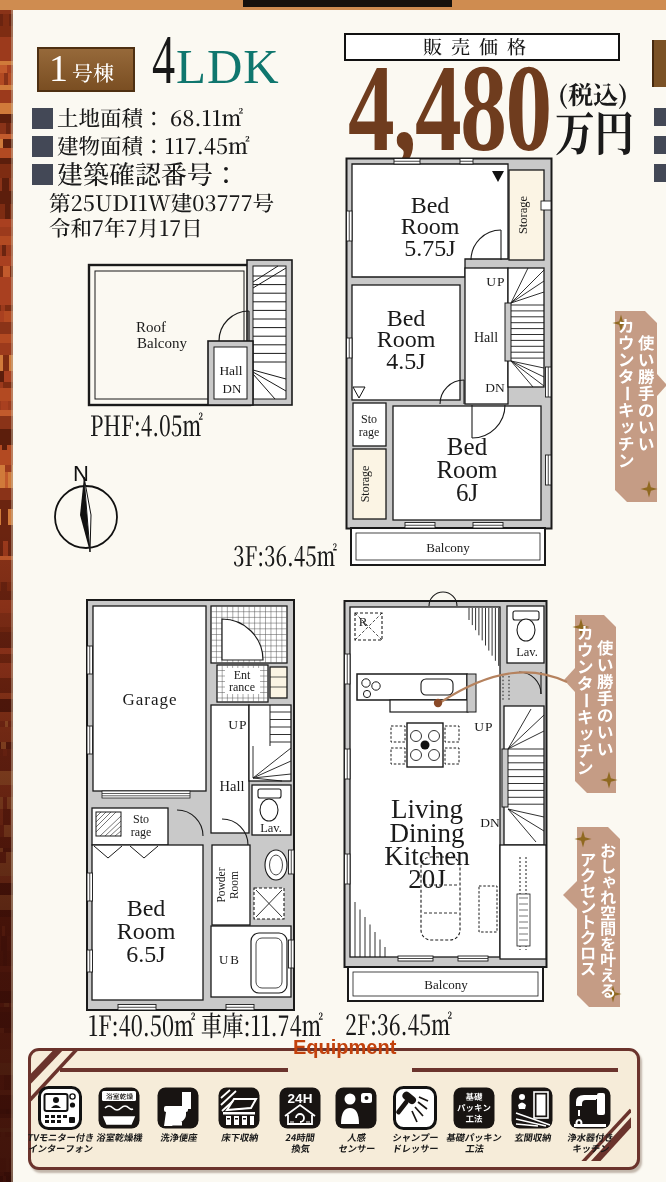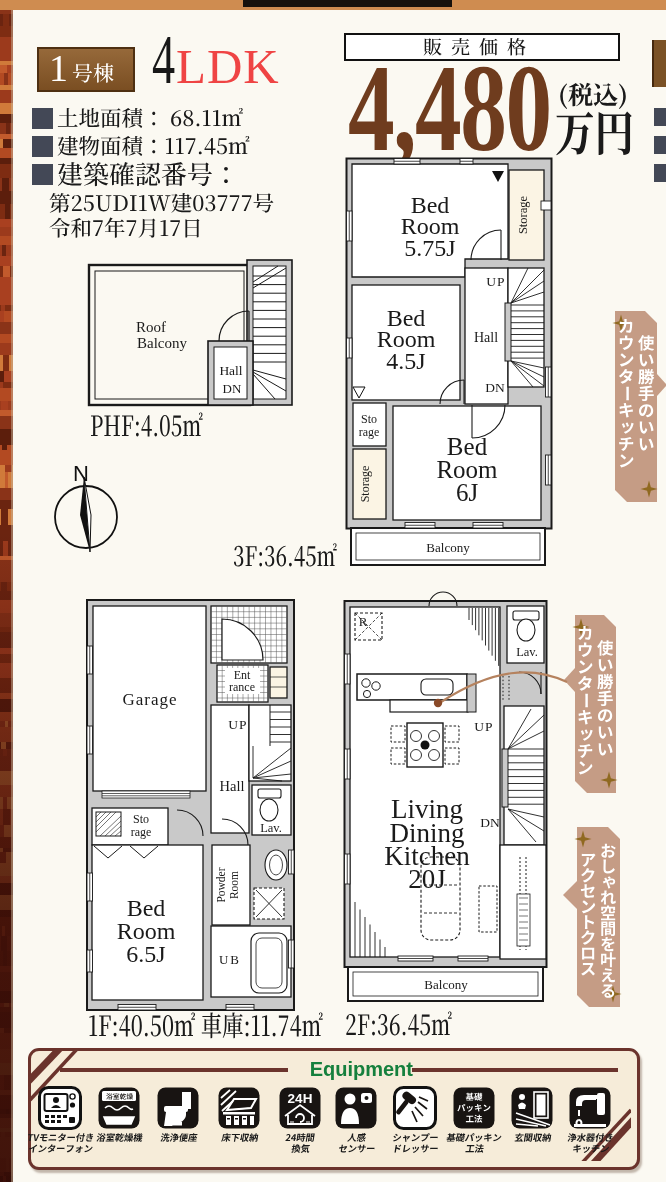--- a/index.html
+++ b/index.html
@@ -177,21 +177,21 @@
     <rect x="11" y="0" width="2" height="1182" fill="#c8b49a" opacity="0.5"></rect>
   </svg>
 <div class="abs" style="left:0;top:0;width:666px;height:10px;background:#cf8c50"></div>
 <div class="abs" style="left:243px;top:0;width:209px;height:7px;background:#17110c"></div>
 <div class="abs" style="left:37px;top:47px;width:94px;height:41px;background:linear-gradient(#96693a,#7a4e22);border:2px solid #4e3012"></div>
 <div class="abs" style="left:49px;top:46px;font-family:'Liberation Serif',serif;font-size:38px;color:#fff">1</div>
 <svg style="position:absolute;left:72.0px;top:60.0px" width="48" height="28" viewBox="0 -21 48 28">
     <path d="M4.2 -16.4V-9.8H4.5C5.2 -9.8 5.9 -10.1 5.9 -10.3V-11.2H15.2V-10.1H15.4C16 -10.1 16.8 -10.4 16.9 -10.6V-15.5C17.3 -15.6 17.6 -15.8 17.7 -15.9L15.8 -17.4L15 -16.4H6L4.2 -17.2ZM5.9 -11.8V-15.8H15.2V-11.8ZM0.8 -8.8 1 -8.1H5.7C5.2 -6.7 4.3 -4.4 3.7 -3.3C4.4 -3.1 5.1 -3 5.5 -3.3L6.3 -5H15.6C15.2 -2.8 14.5 -0.9 13.9 -0.4C13.7 -0.2 13.4 -0.2 13 -0.2C12.5 -0.2 10.5 -0.4 9.4 -0.4L9.4 -0.1C10.4 0 11.4 0.3 11.8 0.6C12.2 0.8 12.3 1.3 12.3 1.7C13.4 1.7 14.3 1.5 14.9 1.1C16 0.3 16.8 -2 17.2 -4.8C17.7 -4.8 18 -4.9 18.1 -5.1L16.4 -6.5L15.4 -5.6H6.5C6.9 -6.5 7.2 -7.4 7.5 -8.1H19.6C19.9 -8.1 20.2 -8.3 20.2 -8.5C19.4 -9.2 18.2 -10.2 18.2 -10.2L17.1 -8.8Z M25.1 -17.6V-12.7H22L22.1 -12.1H24.8C24.2 -9 23.1 -5.8 21.5 -3.4L21.8 -3.2C23.1 -4.5 24.2 -6.1 25.1 -7.9V1.7H25.4C26 1.7 26.7 1.3 26.7 1.1V-9.5C27.4 -8.6 28.1 -7.4 28.3 -6.5C29.7 -5.4 31.1 -8.2 26.7 -10V-12.1H29.3C29.6 -12.1 29.8 -12.2 29.9 -12.4C29.3 -13.1 28.2 -14 28.2 -14L27.3 -12.7H26.7V-16.8C27.3 -16.9 27.4 -17.1 27.5 -17.4ZM34.1 -17.7V-14.9H29.2L29.4 -14.3H34.1V-12.3H31.7L29.9 -13V-5.1H30.2C31 -5.1 31.5 -5.5 31.5 -5.6V-6H33.4C32.2 -3.6 30.3 -1.4 27.8 0.2L28.1 0.5C30.6 -0.7 32.7 -2.3 34.1 -4.2V1.7H34.5C35.1 1.7 35.8 1.3 35.8 1V-5.9C36.7 -3.2 38.3 -1 40.1 0.3C40.3 -0.5 40.8 -1 41.5 -1.2L41.5 -1.4C39.6 -2.2 37.5 -3.9 36.2 -6H38.5V-5.3H38.8C39.3 -5.3 40.1 -5.7 40.2 -5.8V-11.4C40.6 -11.5 40.9 -11.7 41 -11.8L39.2 -13.2L38.3 -12.3H35.8V-14.3H40.7C41 -14.3 41.2 -14.4 41.3 -14.7C40.6 -15.3 39.4 -16.3 39.4 -16.3L38.4 -14.9H35.8V-16.8C36.3 -16.9 36.5 -17.1 36.5 -17.4ZM31.5 -8.8H34.1V-6.6H31.5ZM31.5 -9.4V-11.7H34.1V-9.4ZM35.8 -8.8H38.5V-6.6H35.8ZM35.8 -9.4V-11.7H38.5V-9.4Z" fill="#fff"></path>
   </svg>
 <div class="abs" style="left:152px;top:25px;font-family:'Liberation Serif',serif;color:#181818;font-size:70px;line-height:1;transform:scale(0.66,1);transform-origin:0 0">4</div>
-<div class="abs" style="left:176px;top:42px;font-family:'Liberation Serif',serif;color:#ef4444;font-size:49px;line-height:1;letter-spacing:1px">LDK</div>
+<div class="abs" style="left:176px;top:42px;font-family:'Liberation Serif',serif;color:#0f766e;font-size:49px;line-height:1;letter-spacing:1px">LDK</div>
 <div class="abs" style="left:32px;top:108px;width:21px;height:21px;background:#434856"></div>
 <div class="abs" style="left:32px;top:136px;width:21px;height:21px;background:#434856"></div>
 <div class="abs" style="left:32px;top:164px;width:21px;height:21px;background:#434856"></div>
 <svg style="position:absolute;left:57.0px;top:104.0px" width="192" height="29" viewBox="0 -22 192 29">
     <path d="M2.1 -10.5 2.3 -9.9H9.8V0H0.8L1 0.7H20.1C20.4 0.7 20.6 0.6 20.7 0.3C19.8 -0.5 18.4 -1.5 18.4 -1.5L17.2 0H11.6V-9.9H18.9C19.2 -9.9 19.4 -10 19.5 -10.2C18.6 -11 17.2 -12 17.2 -12L16 -10.5H11.6V-17.2C12.1 -17.3 12.3 -17.5 12.4 -17.8L9.8 -18.1V-10.5Z M38.9 -13.4 36.3 -12.4V-17.2C36.9 -17.3 37 -17.5 37.1 -17.8L34.7 -18V-11.8L32.1 -10.8V-15.5C32.6 -15.6 32.8 -15.8 32.9 -16.1L30.4 -16.4V-10.2L27.5 -9.1L27.9 -8.6L30.4 -9.5V-1.1C30.4 0.6 31.2 1 33.5 1H36.7C41.3 1 42.4 0.7 42.4 -0.2C42.4 -0.5 42.2 -0.7 41.5 -0.9L41.5 -4.2H41.2C40.8 -2.6 40.5 -1.4 40.3 -1C40.1 -0.8 40 -0.7 39.6 -0.7C39.2 -0.6 38.1 -0.6 36.8 -0.6H33.6C32.4 -0.6 32.1 -0.8 32.1 -1.5V-10.2L34.7 -11.1V-2.2H35C35.6 -2.2 36.3 -2.6 36.3 -2.8V-11.7L39.3 -12.8C39.2 -8 39.1 -6.1 38.7 -5.7C38.6 -5.5 38.4 -5.5 38.1 -5.5C37.8 -5.5 37.1 -5.5 36.6 -5.5V-5.2C37.1 -5.1 37.5 -4.9 37.7 -4.7C37.9 -4.5 38 -4 38 -3.5C38.7 -3.5 39.4 -3.7 39.9 -4.2C40.7 -5 40.9 -6.9 41 -12.6C41.4 -12.6 41.6 -12.8 41.8 -12.9L40 -14.4L39.1 -13.4ZM22.1 -2.6 23.1 -0.4C23.3 -0.5 23.5 -0.8 23.5 -1C26.3 -2.8 28.3 -4.2 29.8 -5.3L29.6 -5.5L26.6 -4.2V-10.9H29.2C29.5 -10.9 29.7 -11 29.8 -11.2C29.2 -11.9 28.1 -12.9 28.1 -12.9L27.1 -11.5H26.6V-16.8C27.1 -16.9 27.3 -17.1 27.3 -17.4L24.9 -17.6V-11.5H22.3L22.5 -10.9H24.9V-3.6C23.7 -3.1 22.7 -2.8 22.1 -2.6Z M45.4 -12.5V1.7H45.7C46.6 1.7 47.1 1.3 47.1 1.2V-0H60.3V1.5H60.6C61.4 1.5 62.1 1.1 62.1 1V-11.7C62.5 -11.8 62.8 -12 63 -12.1L61.1 -13.6L60.2 -12.5H52.5C53.2 -13.4 54 -14.6 54.7 -15.7H63.1C63.4 -15.7 63.6 -15.8 63.7 -16C62.8 -16.8 61.5 -17.8 61.5 -17.8L60.2 -16.3H43.9L44.1 -15.7H52.3C52.2 -14.7 52 -13.4 51.8 -12.5H47.4L45.4 -13.3ZM47.1 -0.7V-11.9H50.2V-0.7ZM60.3 -0.7H57.1V-11.9H60.3ZM51.9 -11.9H55.5V-8.6H51.9ZM51.9 -8H55.5V-4.7H51.9ZM51.9 -4H55.5V-0.7H51.9Z M80 -1.7 79.8 -1.4C81.5 -0.5 82.8 0.6 83.5 1.4C84.9 2.8 87.8 -0.3 80 -1.7ZM77 -1.9C75.5 -0.5 73.4 0.6 71.5 1.4L71.8 1.7C74 1.3 76.3 0.6 78.2 -0.5C78.6 -0.3 78.8 -0.4 79 -0.6ZM71.2 -17.9C69.9 -16.9 67.3 -15.5 65.3 -14.8L65.4 -14.5C66.4 -14.6 67.5 -14.8 68.6 -15.1V-11.5H65.4L65.6 -10.9H68.2C67.6 -7.8 66.5 -4.7 64.9 -2.4L65.2 -2.1C66.6 -3.5 67.7 -5.1 68.6 -6.8V1.7H68.9C69.7 1.7 70.2 1.4 70.2 1.2V-8.3C70.8 -7.5 71.6 -6.4 71.8 -5.4C73.2 -4.3 74.5 -7.1 70.2 -8.8V-10.9H72.8C73 -10.9 73.2 -10.9 73.3 -11H84.9C85.2 -11 85.4 -11.1 85.4 -11.4C84.8 -12 83.6 -12.9 83.6 -12.9L82.7 -11.7H79.8V-13.3H84C84.3 -13.3 84.5 -13.4 84.6 -13.7C83.9 -14.3 82.9 -15 82.9 -15L82 -13.9H79.8V-15.5H84.6C84.9 -15.5 85.1 -15.6 85.2 -15.8C84.5 -16.4 83.4 -17.4 83.4 -17.4L82.4 -16.1H79.8V-17.1C80.3 -17.2 80.5 -17.4 80.6 -17.7L78.2 -17.9V-16.1H73.4L73.6 -15.5H78.2V-13.9H73.9L74.1 -13.3H78.2V-11.7H72.9C72.3 -12.2 71.6 -12.8 71.6 -12.8L70.7 -11.5H70.2V-15.5C70.9 -15.7 71.6 -16 72.1 -16.1C72.7 -16 73 -16 73.3 -16.2ZM82.1 -9.1V-7.5H76V-9.1ZM74.5 -9.8V-1.4H74.7C75.4 -1.4 76 -1.8 76 -1.9V-2.4H82.1V-1.7H82.3C82.9 -1.7 83.7 -2.1 83.7 -2.2V-8.9C84.1 -9 84.4 -9.1 84.5 -9.3L82.7 -10.7L81.9 -9.8H76.2L74.5 -10.5ZM76 -6.9H82.1V-5.3H76ZM76 -4.7H82.1V-3H76Z M96.8 -11.1C95.9 -11.1 95.2 -11.8 95.2 -12.6C95.2 -13.5 95.9 -14.2 96.8 -14.2C97.6 -14.2 98.3 -13.5 98.3 -12.6C98.3 -11.8 97.6 -11.1 96.8 -11.1ZM96.8 -0.8C95.9 -0.8 95.2 -1.4 95.2 -2.3C95.2 -3.1 95.9 -3.8 96.8 -3.8C97.6 -3.8 98.3 -3.1 98.3 -2.3C98.3 -1.4 97.6 -0.8 96.8 -0.8Z M119.3 0.3C122.2 0.3 124.2 -1.8 124.2 -4.8C124.2 -7.6 122.7 -9.5 120 -9.5C118.6 -9.5 117.4 -9 116.4 -8C117 -11.7 119.4 -14.6 123.7 -15.6L123.6 -16.1C117.8 -15.4 114.1 -11.1 114.1 -6C114.1 -2.1 116.1 0.3 119.3 0.3ZM116.3 -7.2C117.3 -8.2 118.2 -8.6 119.3 -8.6C121 -8.6 122.1 -7.2 122.1 -4.6C122.1 -1.8 120.9 -0.4 119.3 -0.4C117.4 -0.4 116.3 -2.5 116.3 -6.3Z M131.2 0.3C134.3 0.3 136.3 -1.3 136.3 -3.9C136.3 -5.9 135.2 -7.3 132.5 -8.5C134.8 -9.6 135.6 -11 135.6 -12.4C135.6 -14.5 134.1 -16.1 131.4 -16.1C128.8 -16.1 126.9 -14.5 126.9 -12.1C126.9 -10.2 127.8 -8.7 130 -7.6C127.6 -6.6 126.4 -5.3 126.4 -3.4C126.4 -1.2 128.1 0.3 131.2 0.3ZM132 -8.8C129.4 -9.9 128.7 -11.2 128.7 -12.7C128.7 -14.3 129.9 -15.4 131.3 -15.4C133 -15.4 133.9 -14.1 133.9 -12.5C133.9 -10.9 133.4 -9.8 132 -8.8ZM130.5 -7.4C133.4 -6.1 134.3 -4.8 134.3 -3.2C134.3 -1.5 133.2 -0.4 131.3 -0.4C129.4 -0.4 128.2 -1.5 128.2 -3.7C128.2 -5.2 128.9 -6.3 130.5 -7.4Z M141 0.3C141.8 0.3 142.4 -0.3 142.4 -1.1C142.4 -1.9 141.8 -2.6 141 -2.6C140.2 -2.6 139.5 -1.9 139.5 -1.1C139.5 -0.3 140.2 0.3 141 0.3Z M146 0 153.7 0V-0.6L151.1 -0.9L151 -5V-12.3L151.1 -15.7L150.8 -16L145.9 -14.7V-14.1L148.9 -14.6V-5L148.9 -0.9L146 -0.6Z M156.1 0 163.8 0V-0.6L161.1 -0.9L161.1 -5V-12.3L161.2 -15.7L160.9 -16L156 -14.7V-14.1L159 -14.6V-5L159 -0.9L156.1 -0.6Z M182 -12.4H185.9V-13.5H182.9C185.2 -15.1 185.7 -15.8 185.7 -16.6C185.7 -17.4 185.1 -18.1 183.9 -18.1C182.9 -18.1 182.1 -17.6 182 -16.7C182.1 -16.5 182.3 -16.4 182.5 -16.4C182.9 -16.4 183.1 -16.5 183.3 -17.7L183.6 -17.7C184.2 -17.7 184.5 -17.3 184.5 -16.5C184.5 -15.8 184.2 -15.1 182 -13.1ZM180 0H183.8V-0.7L182.2 -0.8L182.1 -5.1V-8.1C182.1 -10.7 181 -11.8 179.2 -11.8C177.7 -11.8 176.6 -11.2 175.4 -9.7C175 -11.2 174 -11.8 172.6 -11.8C171.3 -11.8 170 -11.1 169 -9.6L168.9 -11.6L168.6 -11.7L165.2 -10.9V-10.3L166.8 -10.3C166.9 -9.2 166.9 -8 166.9 -6.6V-5.1L166.8 -0.8L165.3 -0.7V0H170.6V-0.7L169 -0.8L169 -5.1V-9C169.8 -9.9 170.8 -10.5 171.7 -10.5C172.8 -10.5 173.5 -9.9 173.5 -8.1V-5.1L173.4 -0.8L171.9 -0.7V0H177.1V-0.7L175.6 -0.8L175.5 -5.1V-8.2C175.5 -8.5 175.5 -8.8 175.5 -9C176.4 -10 177.4 -10.5 178.3 -10.5C179.4 -10.5 180 -9.8 180 -8V-5.1L180 -0.8L178.4 -0.7V0Z" fill="#1a1a1a"></path>
   </svg>
 <svg style="position:absolute;left:57.0px;top:132.0px" width="198" height="29" viewBox="0 -22 198 29">
     <path d="M2.3 -7.3 2.1 -7.2C2.5 -5.3 3.1 -3.8 3.8 -2.6C3.1 -1.1 2.1 0.3 0.7 1.4L0.9 1.7C2.5 0.8 3.7 -0.3 4.6 -1.6C6.6 0.8 9.6 1.3 14.2 1.3C15.5 1.3 18.4 1.3 19.6 1.3C19.6 0.6 20 0 20.7 -0.1V-0.4C19.1 -0.4 15.8 -0.4 14.3 -0.4C10.1 -0.4 7.2 -0.8 5.2 -2.5C6.3 -4.5 6.8 -6.8 7.1 -9.2C7.6 -9.2 7.8 -9.3 7.9 -9.5L6.2 -11L5.3 -10H3.6C4.5 -11.9 5.5 -14 6 -15.3C6.5 -15.4 6.9 -15.5 7.1 -15.7L5.2 -17.2L4.4 -16.3H0.9L1.1 -15.7H4.4C3.6 -13.7 2.3 -10.7 1.2 -8.5C1.9 -8.2 2.4 -8.2 2.8 -8.3L3.4 -9.4H5.4C5.2 -7.3 4.9 -5.3 4.2 -3.5C3.5 -4.5 2.9 -5.7 2.3 -7.3ZM12 -18.1V-15.8H8.1L8.3 -15.1H12V-12.9H6.4L6.6 -12.3H12V-10.1H8L8.2 -9.5H12V-7.3H7.8L7.9 -6.6H12V-4.4H6.8L7 -3.8H12V-0.9H12.3C13 -0.9 13.7 -1.3 13.7 -1.4V-3.8H19.7C20 -3.8 20.2 -3.9 20.3 -4.1C19.5 -4.8 18.2 -5.8 18.2 -5.8L17.1 -4.4H13.7V-6.6H18.7C19 -6.6 19.2 -6.7 19.3 -7C18.6 -7.7 17.4 -8.6 17.4 -8.6L16.4 -7.3H13.7V-9.5H16.5V-8.8H16.7C17.3 -8.8 18.1 -9.1 18.1 -9.3V-12.3H20.5C20.8 -12.3 21 -12.4 21 -12.7C20.4 -13.3 19.4 -14.3 19.4 -14.3L18.5 -12.9H18.1V-14.9C18.5 -14.9 18.9 -15.1 19 -15.3L17.2 -16.7L16.3 -15.8H13.7V-17.2C14.2 -17.3 14.4 -17.5 14.4 -17.8ZM13.7 -15.1H16.5V-12.9H13.7ZM13.7 -10.1V-12.3H16.5V-10.1Z M22.3 -6.4 23.2 -4.3C23.4 -4.3 23.6 -4.6 23.7 -4.8L26 -6V1.7H26.3C27 1.7 27.6 1.4 27.6 1.2V-6.9L30.7 -8.6L30.6 -8.9L27.6 -7.9V-12.6H30.3L30.5 -12.6C29.9 -11.5 29.2 -10.4 28.5 -9.6L28.8 -9.4C30.2 -10.3 31.3 -11.6 32.3 -13.2H33.9C33.2 -9.7 31.3 -6.3 28.7 -3.8L29 -3.5C32.3 -5.8 34.5 -9.3 35.6 -13.2H36.9C36.2 -8 34.1 -3.2 30.1 0.3L30.3 0.6C35.4 -2.7 37.8 -7.6 38.7 -13.2H39.8C39.5 -6.5 38.9 -1.6 37.9 -0.8C37.6 -0.5 37.4 -0.5 37 -0.5C36.4 -0.5 34.7 -0.6 33.6 -0.7V-0.3C34.6 -0.2 35.6 0.1 36 0.4C36.3 0.6 36.4 1.1 36.4 1.7C37.6 1.7 38.5 1.3 39.2 0.6C40.4 -0.7 41.2 -5.5 41.4 -12.9C41.9 -13 42.2 -13.1 42.4 -13.3L40.5 -14.9L39.6 -13.8H32.7C33.2 -14.8 33.6 -15.8 34 -16.9C34.5 -16.9 34.7 -17.1 34.8 -17.4L32.3 -18.1C32 -16.3 31.4 -14.6 30.7 -13.1C30 -13.8 29.1 -14.6 29.1 -14.6L28.1 -13.2H27.6V-17.2C28.2 -17.3 28.4 -17.5 28.4 -17.8L26 -18.1V-13.2H24.6C24.8 -14.1 25 -14.9 25.2 -15.8C25.6 -15.8 25.9 -16 26 -16.3L23.6 -16.7C23.5 -14.1 23 -11.2 22.3 -9.2L22.6 -9.1C23.3 -10 23.9 -11.3 24.4 -12.6H26V-7.4C24.4 -6.9 23 -6.5 22.3 -6.4Z M45.4 -12.5V1.7H45.7C46.6 1.7 47.1 1.3 47.1 1.2V-0H60.3V1.5H60.6C61.4 1.5 62.1 1.1 62.1 1V-11.7C62.5 -11.8 62.8 -12 63 -12.1L61.1 -13.6L60.2 -12.5H52.5C53.2 -13.4 54 -14.6 54.7 -15.7H63.1C63.4 -15.7 63.6 -15.8 63.7 -16C62.8 -16.8 61.5 -17.8 61.5 -17.8L60.2 -16.3H43.9L44.1 -15.7H52.3C52.2 -14.7 52 -13.4 51.8 -12.5H47.4L45.4 -13.3ZM47.1 -0.7V-11.9H50.2V-0.7ZM60.3 -0.7H57.1V-11.9H60.3ZM51.9 -11.9H55.5V-8.6H51.9ZM51.9 -8H55.5V-4.7H51.9ZM51.9 -4H55.5V-0.7H51.9Z M80 -1.7 79.8 -1.4C81.5 -0.5 82.8 0.6 83.5 1.4C84.9 2.8 87.8 -0.3 80 -1.7ZM77 -1.9C75.5 -0.5 73.4 0.6 71.5 1.4L71.8 1.7C74 1.3 76.3 0.6 78.2 -0.5C78.6 -0.3 78.8 -0.4 79 -0.6ZM71.2 -17.9C69.9 -16.9 67.3 -15.5 65.3 -14.8L65.4 -14.5C66.4 -14.6 67.5 -14.8 68.6 -15.1V-11.5H65.4L65.6 -10.9H68.2C67.6 -7.8 66.5 -4.7 64.9 -2.4L65.2 -2.1C66.6 -3.5 67.7 -5.1 68.6 -6.8V1.7H68.9C69.7 1.7 70.2 1.4 70.2 1.2V-8.3C70.8 -7.5 71.6 -6.4 71.8 -5.4C73.2 -4.3 74.5 -7.1 70.2 -8.8V-10.9H72.8C73 -10.9 73.2 -10.9 73.3 -11H84.9C85.2 -11 85.4 -11.1 85.4 -11.4C84.8 -12 83.6 -12.9 83.6 -12.9L82.7 -11.7H79.8V-13.3H84C84.3 -13.3 84.5 -13.4 84.6 -13.7C83.9 -14.3 82.9 -15 82.9 -15L82 -13.9H79.8V-15.5H84.6C84.9 -15.5 85.1 -15.6 85.2 -15.8C84.5 -16.4 83.4 -17.4 83.4 -17.4L82.4 -16.1H79.8V-17.1C80.3 -17.2 80.5 -17.4 80.6 -17.7L78.2 -17.9V-16.1H73.4L73.6 -15.5H78.2V-13.9H73.9L74.1 -13.3H78.2V-11.7H72.9C72.3 -12.2 71.6 -12.8 71.6 -12.8L70.7 -11.5H70.2V-15.5C70.9 -15.7 71.6 -16 72.1 -16.1C72.7 -16 73 -16 73.3 -16.2ZM82.1 -9.1V-7.5H76V-9.1ZM74.5 -9.8V-1.4H74.7C75.4 -1.4 76 -1.8 76 -1.9V-2.4H82.1V-1.7H82.3C82.9 -1.7 83.7 -2.1 83.7 -2.2V-8.9C84.1 -9 84.4 -9.1 84.5 -9.3L82.7 -10.7L81.9 -9.8H76.2L74.5 -10.5ZM76 -6.9H82.1V-5.3H76ZM76 -4.7H82.1V-3H76Z M96.8 -11.1C95.9 -11.1 95.2 -11.8 95.2 -12.6C95.2 -13.5 95.9 -14.2 96.8 -14.2C97.6 -14.2 98.3 -13.5 98.3 -12.6C98.3 -11.8 97.6 -11.1 96.8 -11.1ZM96.8 -0.8C95.9 -0.8 95.2 -1.4 95.2 -2.3C95.2 -3.1 95.9 -3.8 96.8 -3.8C97.6 -3.8 98.3 -3.1 98.3 -2.3C98.3 -1.4 97.6 -0.8 96.8 -0.8Z M109 0 116.7 0V-0.6L114 -0.9L114 -5V-12.3L114.1 -15.7L113.8 -16L108.9 -14.7V-14.1L111.9 -14.6V-5L111.9 -0.9L109 -0.6Z M119.1 0 126.8 0V-0.6L124.1 -0.9L124.1 -5V-12.3L124.2 -15.7L123.8 -16L119 -14.7V-14.1L122 -14.6V-5L121.9 -0.9L119.1 -0.6Z M130.9 0H132.8L138.4 -14.6V-15.7H128.9V-14H137.3L130.8 -0.2Z M143.2 0.3C144.1 0.3 144.7 -0.3 144.7 -1.1C144.7 -1.9 144.1 -2.6 143.2 -2.6C142.4 -2.6 141.8 -1.9 141.8 -1.1C141.8 -0.3 142.4 0.3 143.2 0.3Z M154 0.4H155.9V-4H158.5V-5.5H155.9V-16H154.5L147.5 -5.2V-4H154ZM148.5 -5.5 151.4 -10.1 154 -14.1V-5.5Z M164.3 0.3C167.7 0.3 170 -1.6 170 -4.7C170 -7.8 168 -9.5 164.8 -9.5C163.8 -9.5 162.9 -9.3 162 -9L162.4 -14H169.5V-15.7H161.7L161.1 -8.3L161.7 -8C162.5 -8.4 163.3 -8.5 164.2 -8.5C166.3 -8.5 167.8 -7.2 167.8 -4.6C167.8 -1.9 166.4 -0.4 164 -0.4C163.4 -0.4 162.9 -0.5 162.4 -0.6L162 -2.4C161.8 -3.3 161.5 -3.6 160.9 -3.6C160.4 -3.6 160 -3.3 159.9 -2.9C160.2 -0.8 161.9 0.3 164.3 0.3Z M188.5 -12.4H192.4V-13.5H189.4C191.7 -15.1 192.2 -15.8 192.2 -16.6C192.2 -17.4 191.6 -18.1 190.4 -18.1C189.4 -18.1 188.6 -17.6 188.5 -16.7C188.6 -16.5 188.8 -16.4 189 -16.4C189.4 -16.4 189.6 -16.5 189.8 -17.7L190.1 -17.7C190.7 -17.7 191 -17.3 191 -16.5C191 -15.8 190.7 -15.1 188.5 -13.1ZM186.4 0H190.3V-0.7L188.7 -0.8L188.6 -5.1V-8.1C188.6 -10.7 187.5 -11.8 185.7 -11.8C184.2 -11.8 183.1 -11.2 181.9 -9.7C181.5 -11.2 180.5 -11.8 179.1 -11.8C177.8 -11.8 176.5 -11.1 175.5 -9.6L175.4 -11.6L175.1 -11.7L171.7 -10.9V-10.3L173.3 -10.3C173.4 -9.2 173.4 -8 173.4 -6.6V-5.1L173.3 -0.8L171.8 -0.7V0H177.1V-0.7L175.5 -0.8L175.5 -5.1V-9C176.3 -9.9 177.3 -10.5 178.2 -10.5C179.3 -10.5 180 -9.9 180 -8.1V-5.1L179.9 -0.8L178.4 -0.7V0H183.6V-0.7L182.1 -0.8L182 -5.1V-8.2C182 -8.5 182 -8.8 182 -9C182.9 -10 183.9 -10.5 184.8 -10.5C185.8 -10.5 186.5 -9.8 186.5 -8V-5.1L186.5 -0.8L184.9 -0.7V0Z" fill="#1a1a1a"></path>
   </svg>
 <svg style="position:absolute;left:57.0px;top:158.0px" width="188" height="34" viewBox="0 -26 188 34">
@@ -610,21 +610,21 @@
 <svg class="abs" style="left:28px;top:1048px" width="70" height="60" viewBox="0 0 70 60">
     <line x1="-4" y1="38" x2="36" y2="-4" stroke="#6b332c" stroke-width="7"></line>
     <line x1="2" y1="52" x2="50" y2="0" stroke="#6b332c" stroke-width="3.5"></line>
   </svg>
 <svg class="abs" style="left:567px;top:1104px" width="64" height="57" viewBox="0 0 64 57">
     <line x1="26" y1="60" x2="68" y2="14" stroke="#6b332c" stroke-width="7"></line>
     <line x1="14" y1="60" x2="64" y2="6" stroke="#6b332c" stroke-width="3.5"></line>
   </svg>
 <div class="abs" style="left:60px;top:1068px;width:228px;height:3.5px;background:#6b332c"></div>
 <div class="abs" style="left:412px;top:1068px;width:206px;height:3.5px;background:#6b332c"></div>
-<div class="abs" style="left:293px;top:1058px;width:120px;text-align:right;font-weight:bold;font-size:20px;color:#15803d;font-family:'Liberation Sans',sans-serif">Equipment</div>
+<div class="abs" style="left:293px;top:1036px;width:120px;text-align:left;font-weight:bold;font-size:20px;color:#c2410c;font-family:'Liberation Sans',sans-serif">Equipment</div>
 <svg class="abs" style="left:38px;top:1086px" width="44" height="44" viewBox="0 0 44 44">
     <rect x="1.5" y="1.5" width="41" height="41" rx="9" fill="#fff" stroke="#111" stroke-width="3"></rect>
     <rect x="6.5" y="8" width="23" height="17" rx="2" fill="#fff" stroke="#111" stroke-width="2"></rect>
     <circle cx="18" cy="14" r="3" fill="#111"></circle>
     <path d="M13,22 q5,-6 10,0 z" fill="#111"></path>
     <circle cx="34.5" cy="10.5" r="2.6" fill="none" stroke="#111" stroke-width="1.4"></circle>
     <circle cx="34.5" cy="19" r="2.6" fill="#111"></circle>
     <g fill="#111">
       <rect x="7" y="29" width="4" height="3"></rect>
       <rect x="13" y="29" width="4" height="3"></rect>

